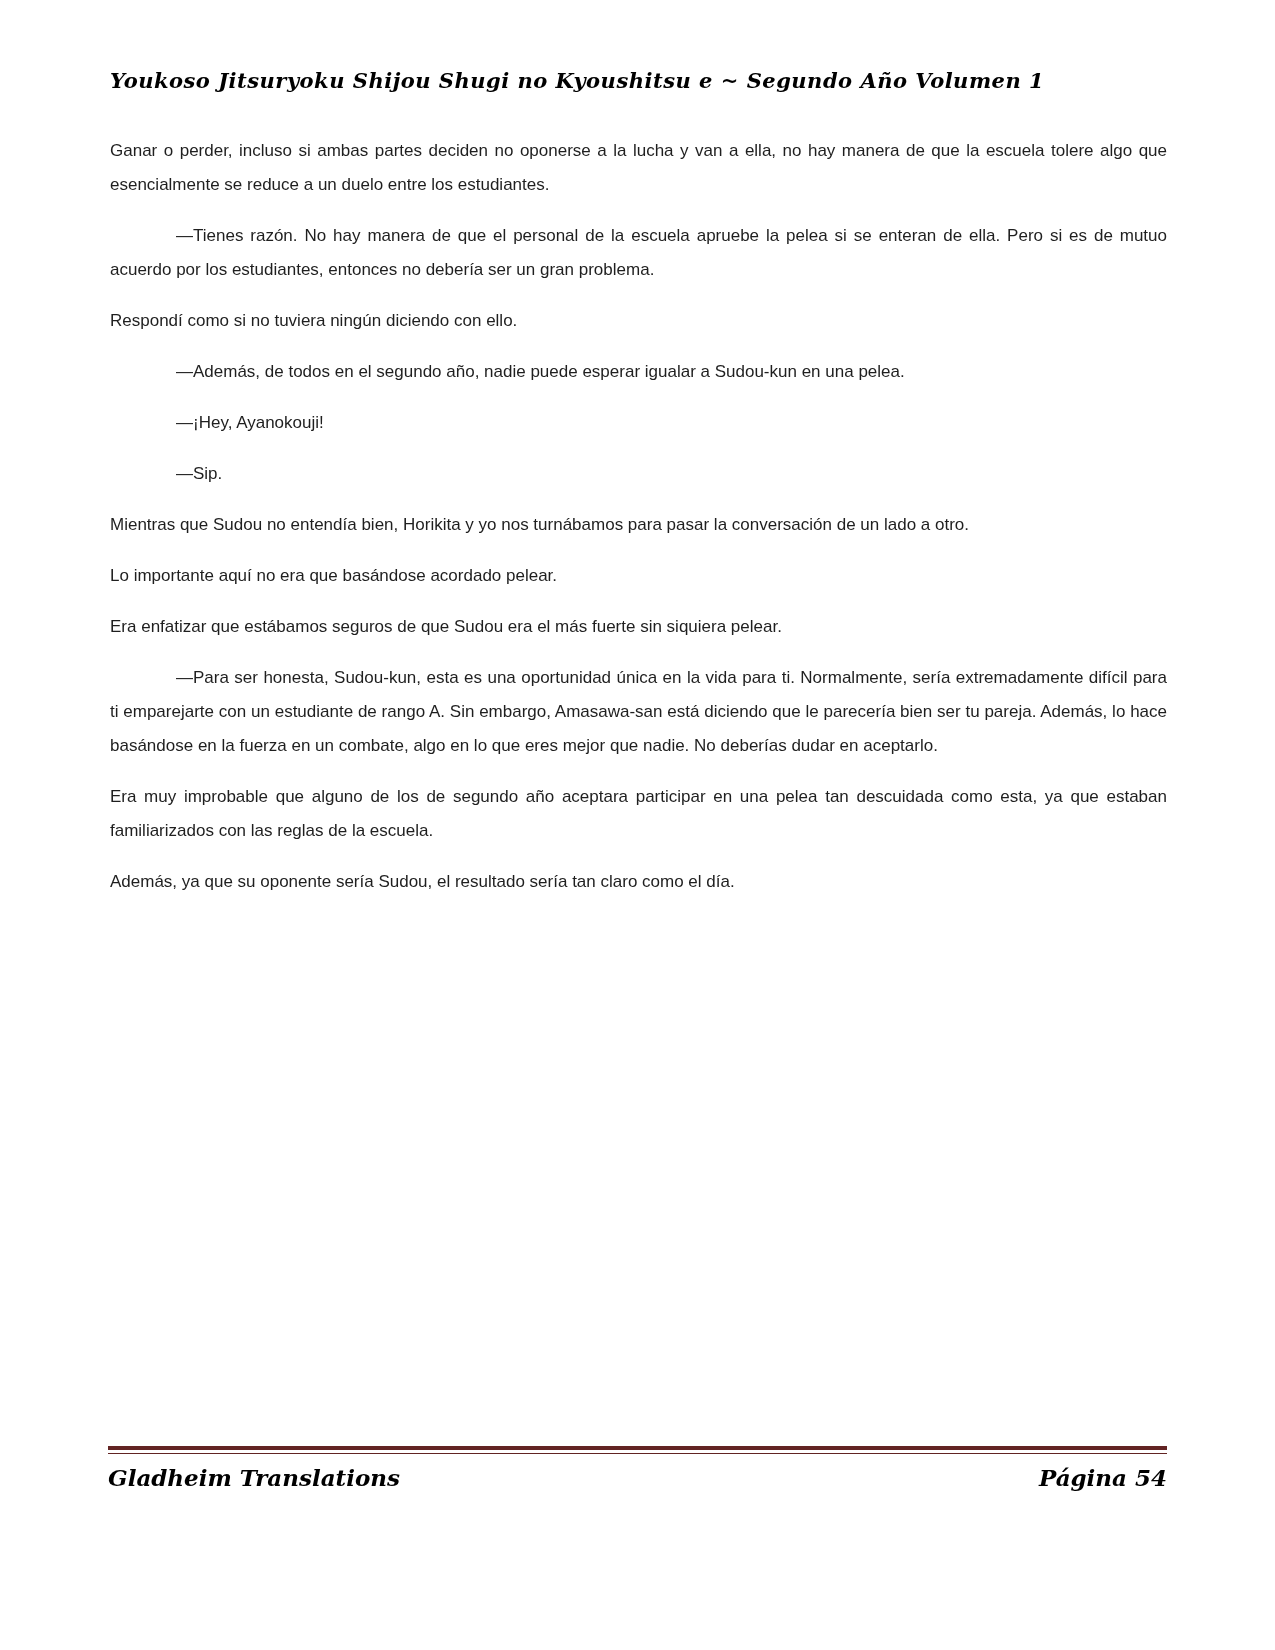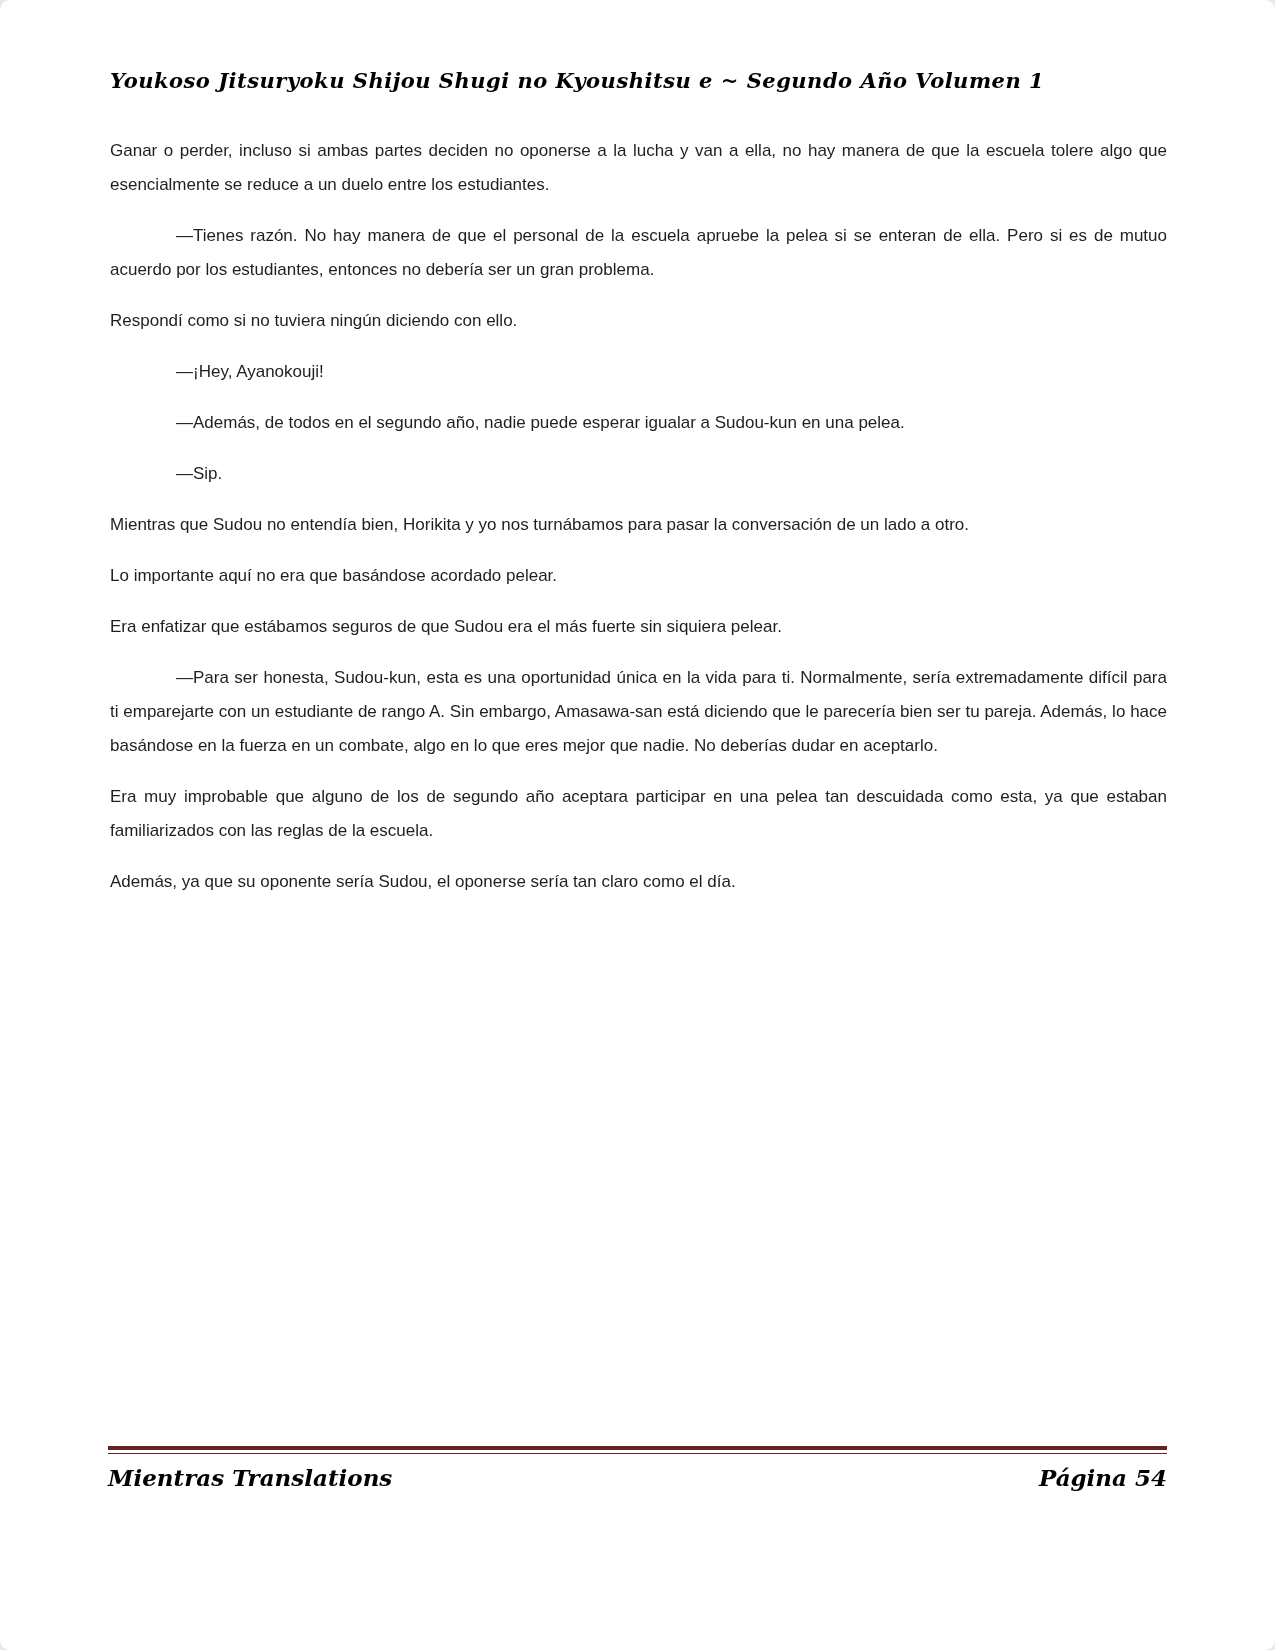--- a/index.html
+++ b/index.html
@@ -10,21 +10,20 @@
   .page {
     position: relative;
     width: 1275px;
     height: 1650px;
     margin: 0 auto;
     background: #ffffff;
     box-sizing: border-box;
     font-family: "Liberation Sans", sans-serif;
     color: #1f1f1f;
     overflow: hidden;
-    border-radius: 10px;
   }
   .header {
     position: absolute;
     top: 68px;
     left: 110px;
     right: 108px;
   }
   .header-title {
     font-family: "DejaVu Serif", serif;
     font-style: italic;
@@ -78,32 +77,32 @@
 <div class="page">
 
   <div class="header">
     <div class="header-title">Youkoso Jitsuryoku Shijou Shugi no Kyoushitsu e ~ Segundo Año Volumen 1</div>
   </div>
 
   <div class="content" id="content">
       <p class="para">Ganar o perder, incluso si ambas partes deciden no oponerse a la lucha y van a ella, no hay manera de que la escuela tolere algo que esencialmente se reduce a un duelo entre los estudiantes.</p>
       <p class="para indent">—Tienes razón. No hay manera de que el personal de la escuela apruebe la pelea si se enteran de ella. Pero si es de mutuo acuerdo por los estudiantes, entonces no debería ser un gran problema.</p>
       <p class="para">Respondí como si no tuviera ningún diciendo con ello.</p>
+      <p class="para indent">—Además, de todos en el segundo año, nadie puede esperar igualar a Sudou-kun en una pelea.</p>
       <p class="para indent">—¡Hey, Ayanokouji!</p>
-      <p class="para indent">—Además, de todos en el segundo año, nadie puede esperar igualar a Sudou-kun en una pelea.</p>
       <p class="para indent">—Sip.</p>
       <p class="para">Mientras que Sudou no entendía bien, Horikita y yo nos turnábamos para pasar la conversación de un lado a otro.</p>
       <p class="para">Lo importante aquí no era que basándose acordado pelear.</p>
       <p class="para">Era enfatizar que estábamos seguros de que Sudou era el más fuerte sin siquiera pelear.</p>
       <p class="para indent">—Para ser honesta, Sudou-kun, esta es una oportunidad única en la vida para ti. Normalmente, sería extremadamente difícil para ti emparejarte con un estudiante de rango A. Sin embargo, Amasawa-san está diciendo que le parecería bien ser tu pareja. Además, lo hace basándose en la fuerza en un combate, algo en lo que eres mejor que nadie. No deberías dudar en aceptarlo.</p>
       <p class="para">Era muy improbable que alguno de los de segundo año aceptara participar en una pelea tan descuidada como esta, ya que estaban familiarizados con las reglas de la escuela.</p>
-      <p class="para">Además, ya que su oponente sería Sudou, el oponerse sería tan claro como el día.</p>
+      <p class="para">Además, ya que su oponente sería Sudou, el resultado sería tan claro como el día.</p>
     </div>
 
   <div class="footer">
     <div class="footer-rule"></div>
     <div class="footer-row">
-      <span>Mientras Translations</span>
+      <span>Gladheim Translations</span>
       <span>Página 54</span>
     </div>
   </div>
 
 </div>
 
 </body></html>

